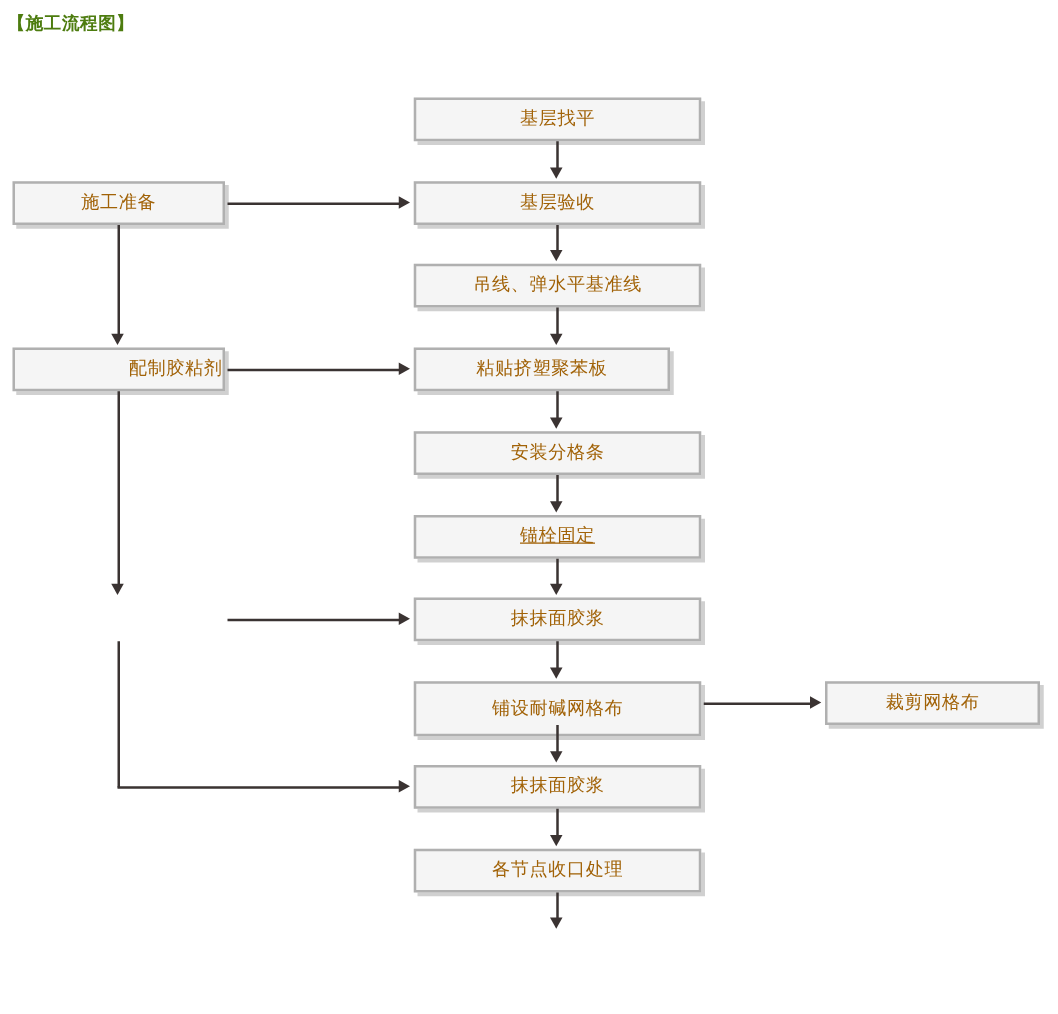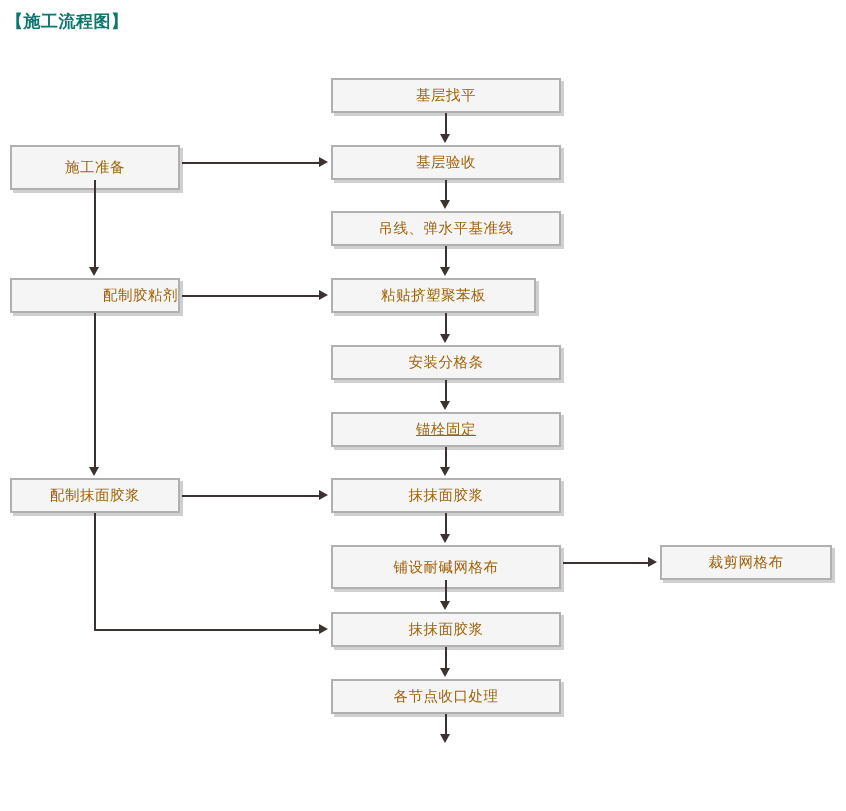--- a/index.html
+++ b/index.html
@@ -15,23 +15,23 @@
     position: relative;
     width: 846px;
     height: 811px;
     background: #ffffff;
     overflow: hidden;
   }
   #page-title {
     position: absolute;
     left: 6px;
     top: 10px;
-    font-size: 17px;
+    font-size: 14px;
     font-weight: bold;
-    color: #0f766e;
+    color: #4d7c0f;
     letter-spacing: 0.5px;
     white-space: nowrap;
   }
   .node {
     position: absolute;
     box-sizing: border-box;
     background: #f5f5f5;
     border: 2px solid #b0b0b0;
     box-shadow: 3px 3px 0 0 rgba(150,150,150,0.45);
     display: flex;
@@ -110,31 +110,28 @@
 
   <div class="node" style="left:331px; top:612px; width:230px; height:35px;">
     <span class="node-label">抹抹面胶浆</span>
   </div>
 
   <div class="node" style="left:331px; top:679px; width:230px; height:35px;">
     <span class="node-label">各节点收口处理</span>
   </div>
 
 
-  <div class="node" style="left:10px; top:145px; width:170px; height:45px;justify-content:center;">
+  <div class="node" style="left:10px; top:145px; width:170px; height:35px;justify-content:center;">
     <span class="node-label">施工准备</span>
   </div>
 
   <div class="node" style="left:10px; top:278px; width:170px; height:35px;justify-content:flex-end;">
     <span class="node-label">配制胶粘剂</span>
   </div>
 
-  <div class="node" style="left:10px; top:478px; width:170px; height:35px;">
-    <span class="node-label">配制抹面胶浆</span>
-  </div>
 
   <div class="node" style="left:660px; top:545px; width:172px; height:35px;">
     <span class="node-label">裁剪网格布</span>
   </div>
 
   <div class="conn conn-v" style="left:445px; top:113px; height:23px;"></div>
   <div class="arrow arrow-down" style="left:440px; top:134px;"></div>
 
   <div class="conn conn-v" style="left:445px; top:180px; height:22px;"></div>
   <div class="arrow arrow-down" style="left:440px; top:200px;"></div>

